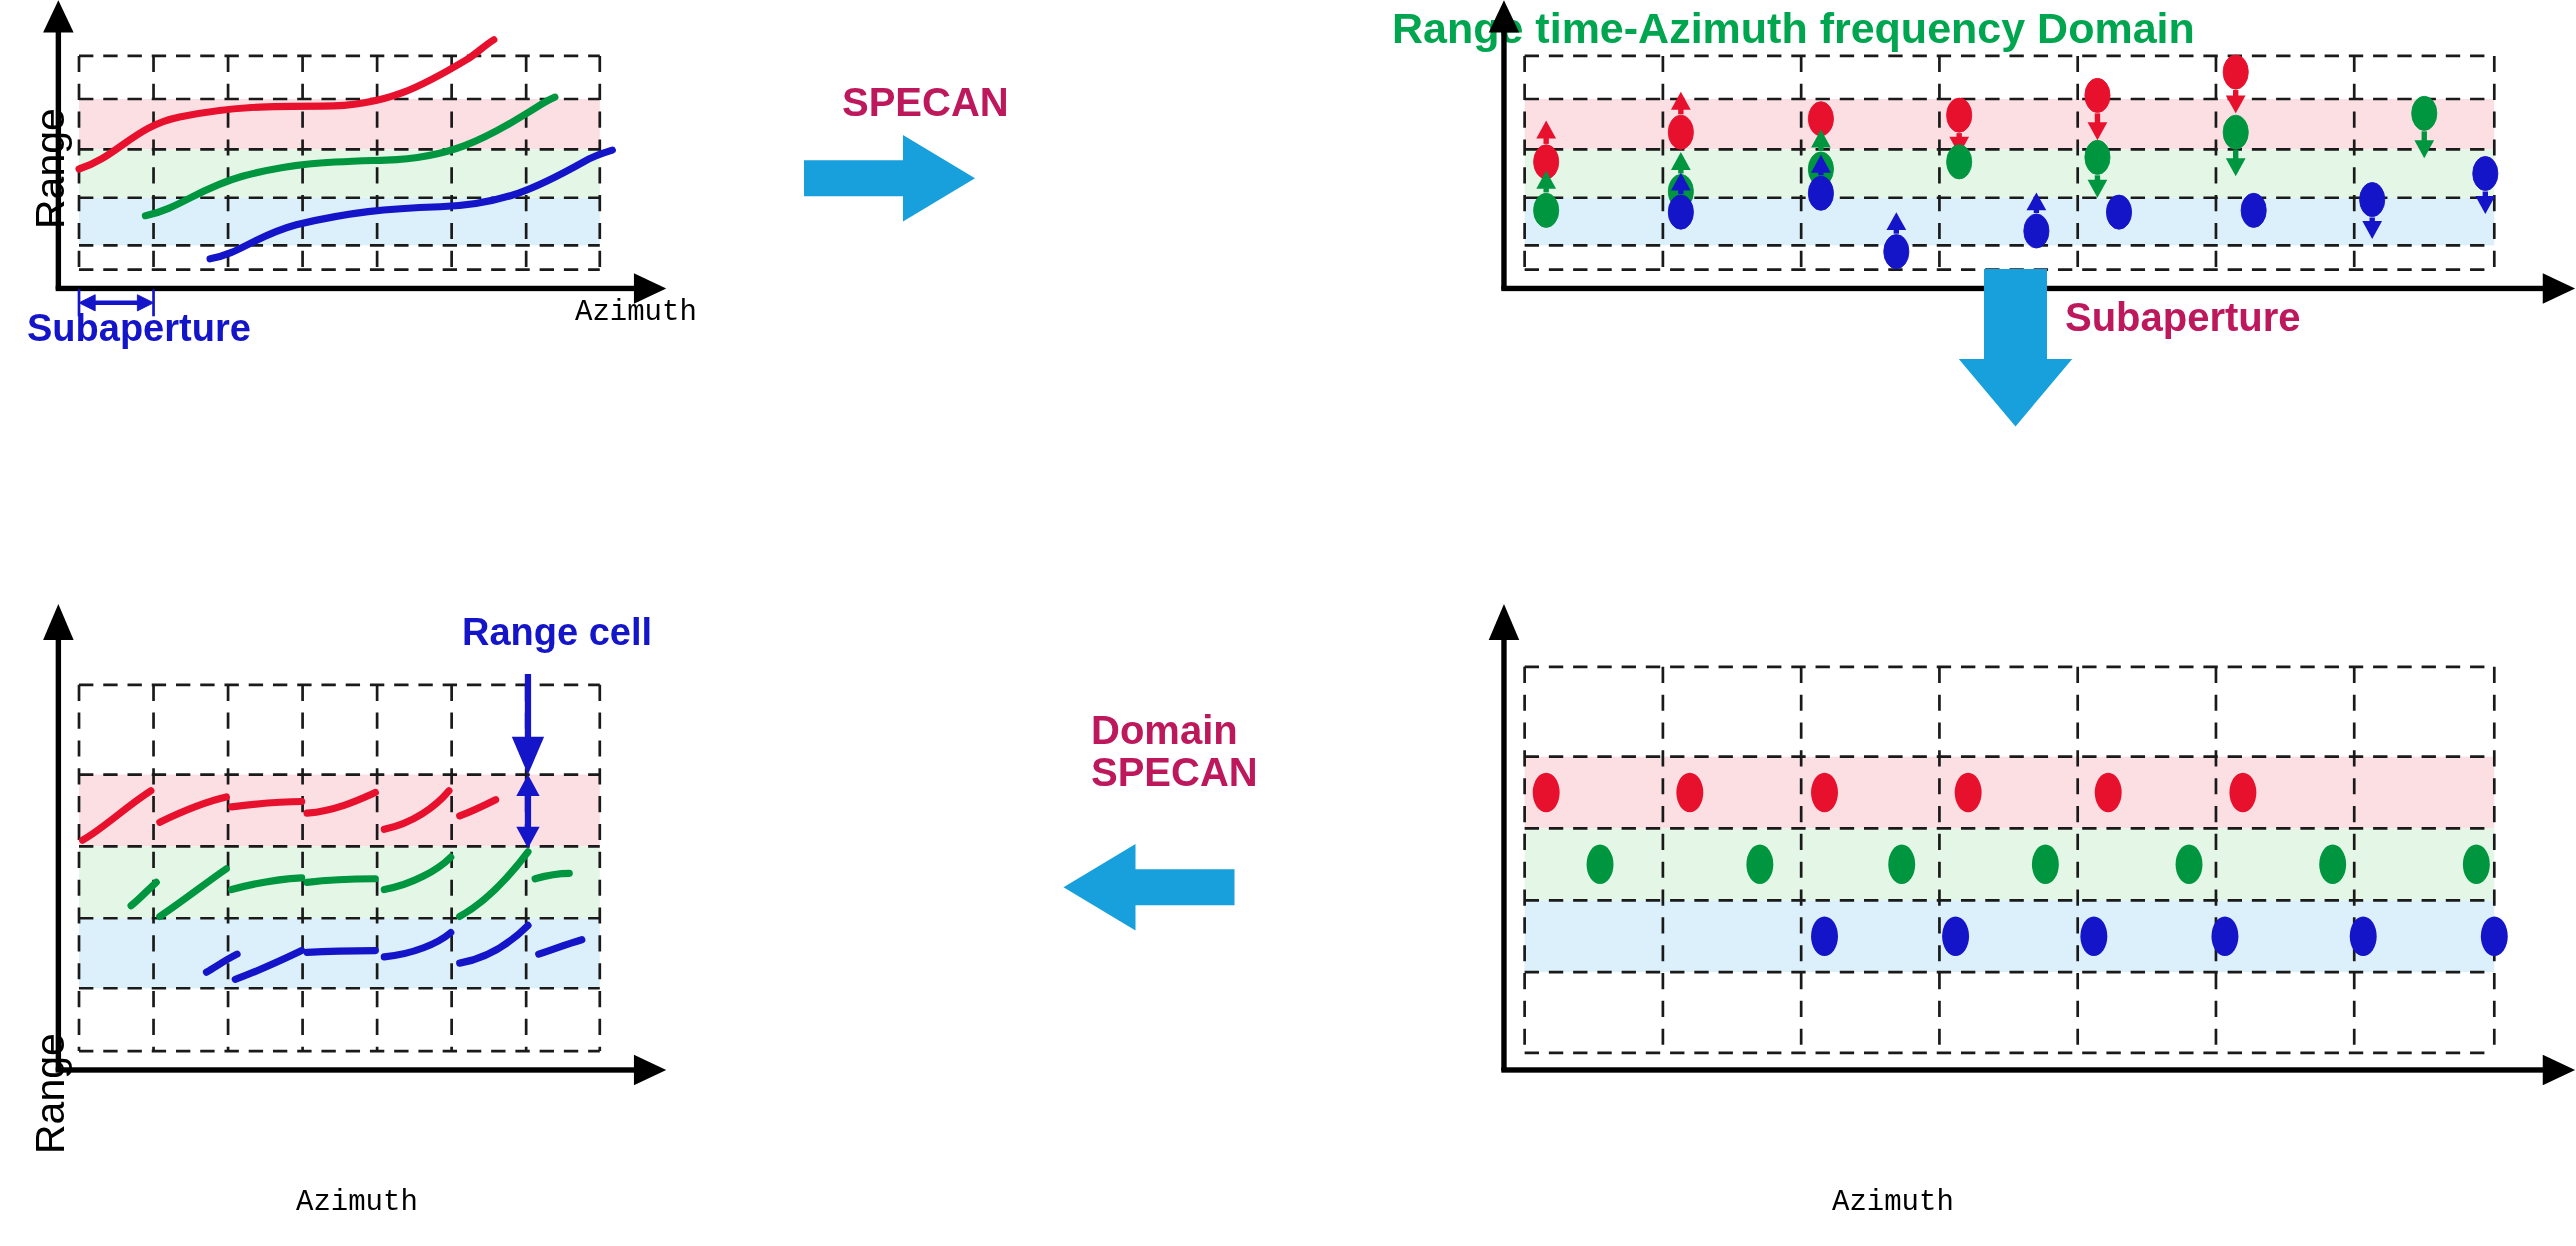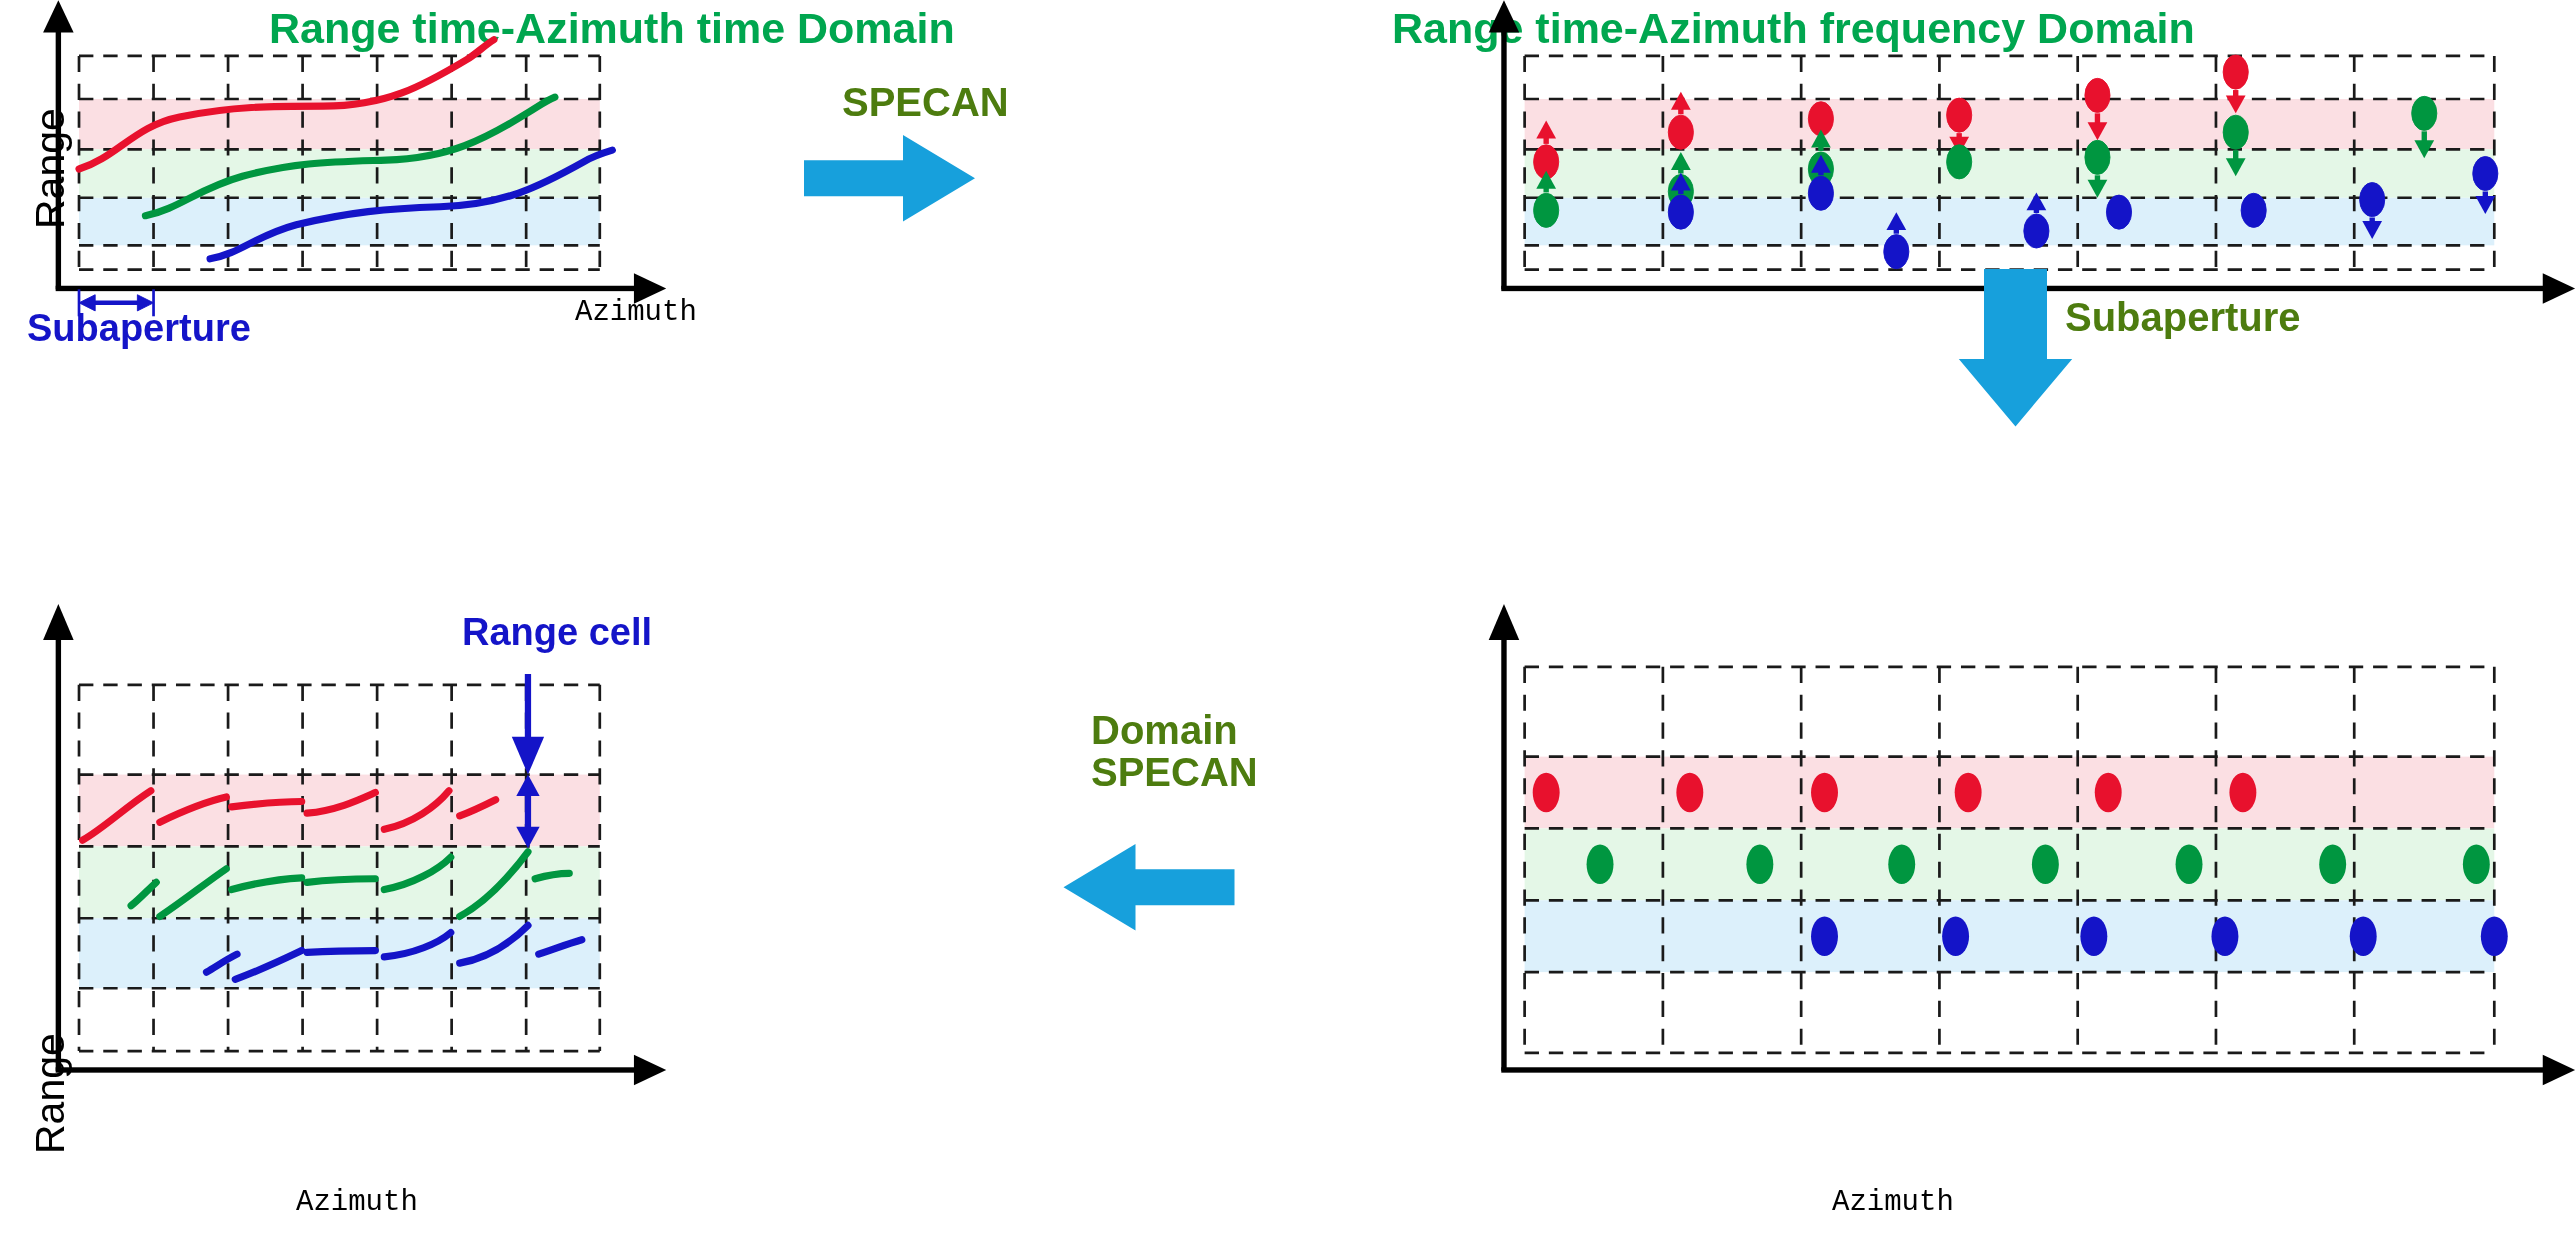--- a/index.html
+++ b/index.html
@@ -1,29 +1,28 @@
 <!DOCTYPE html>
 <html style="font-size:14.4px"><head>
 <meta charset="utf-8">
 <style>
   html,body{margin:0;padding:0;background:#ffffff;}
   body{width:2576px;height:1246px;position:relative;font-family:"Liberation Sans",sans-serif;overflow:hidden;}
   .panel{position:absolute;}
   .ttl{position:absolute;font-weight:bold;white-space:nowrap;}
   .axlabel{position:absolute;color:#000;font-size:29px;white-space:nowrap;font-family:Liberation Mono, monospace;}
   .vlabel{position:absolute;color:#000;font-size:41px;white-space:nowrap;transform-origin:0 0;transform:rotate(-90deg);}
-  .steptext{position:absolute;color:#4d7c0f;font-weight:bold;font-size:40px;white-space:nowrap;line-height:1.05;}
+  .steptext{position:absolute;color:#be185d;font-weight:bold;font-size:40px;white-space:nowrap;line-height:1.05;}
   .bluetext{position:absolute;color:#1414c8;font-weight:bold;font-size:38px;white-space:nowrap;}
   svg{position:absolute;top:0;left:0;overflow:visible;}
 </style>
 </head>
 <body>
 
 <div class="panel" style="left:0;top:0;width:1275px;height:620px;">
-  <div class="ttl" style="left:269px;top:3.6px;color:#00a64f;font-size:43px;">Range time-Azimuth time Domain</div>
   <div class="vlabel" style="left:27px;top:229px;">Range</div>
   <div class="axlabel" style="left:575px;top:296px;">Azimuth</div>
   <div class="bluetext" style="left:27px;top:296px;margin-top:11px;">Subaperture</div>
 
   <svg width="1275" height="620" viewBox="0 0 1420 690">
 
     <rect x="88" y="110" width="580" height="56" fill="#fbdfe3"></rect>
     <rect x="88" y="166" width="580" height="54" fill="#e4f7e7"></rect>
     <rect x="88" y="220" width="580" height="53" fill="#dcf0fb"></rect>
 

